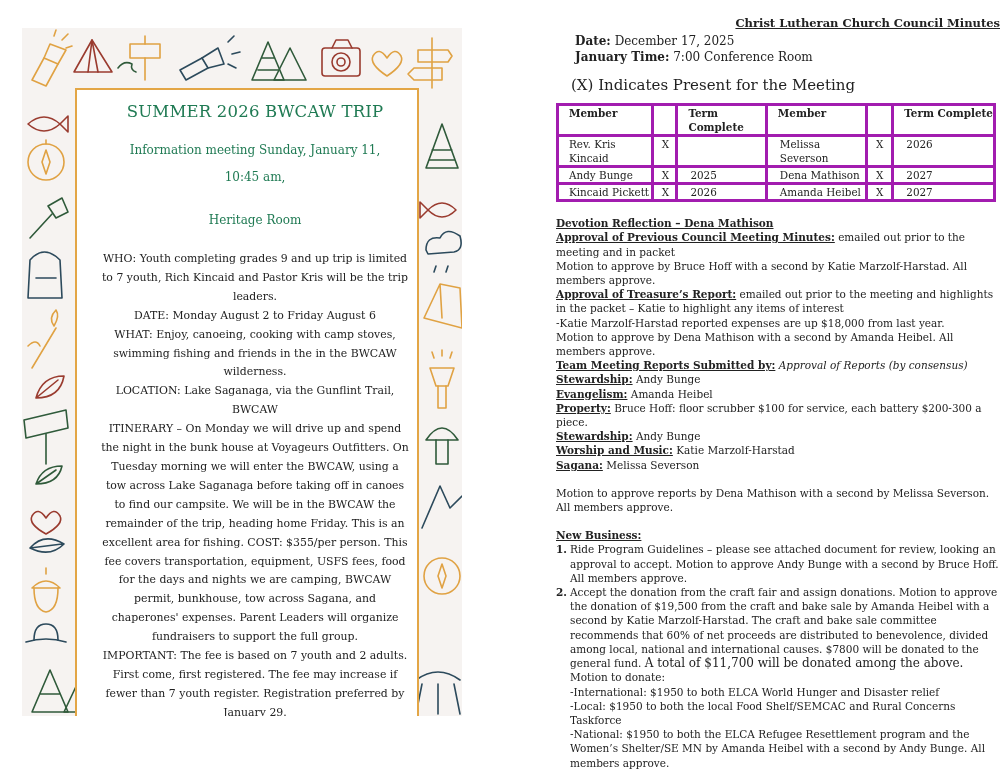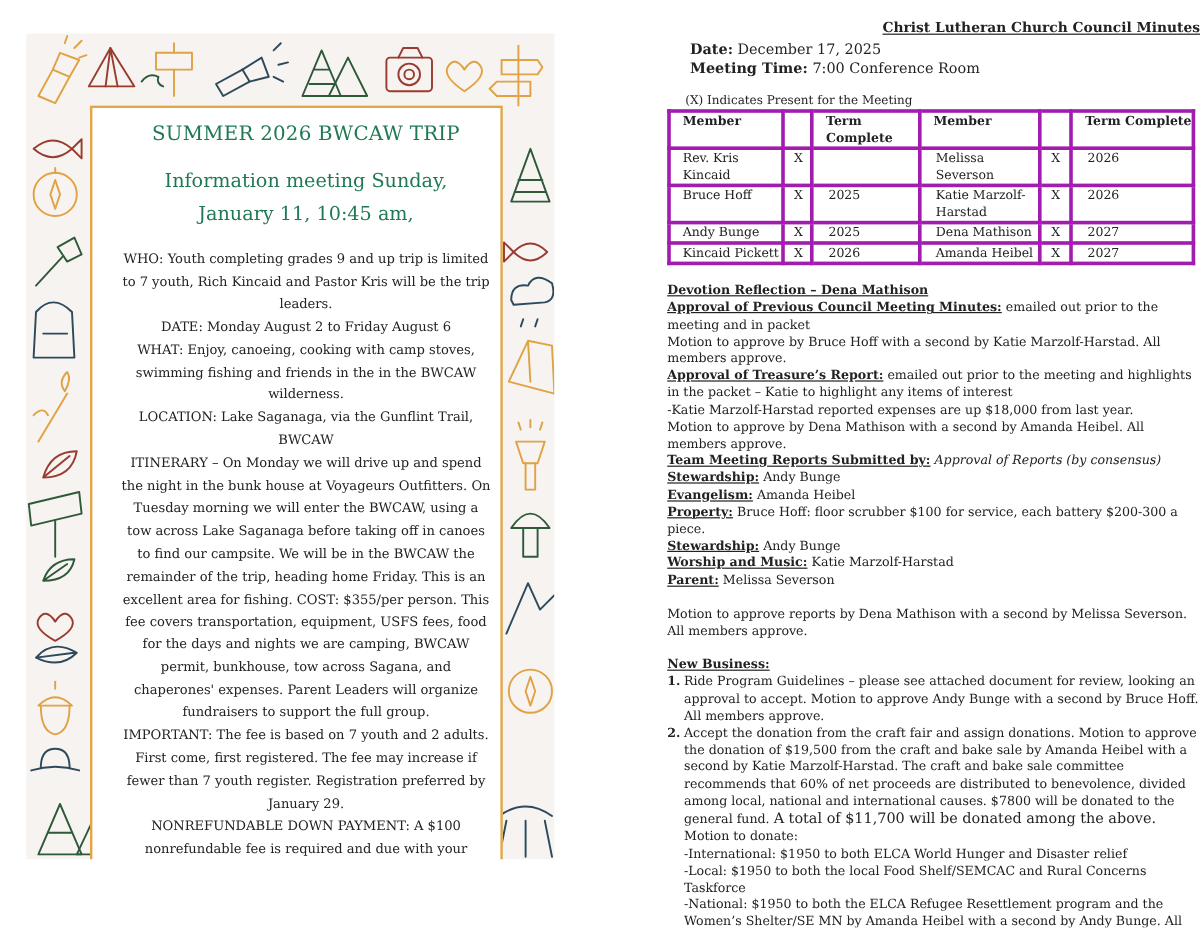--- a/index.html
+++ b/index.html
@@ -3,31 +3,31 @@
 <meta charset="utf-8">
 <style>
   html, body { margin:0; padding:0; background:#ffffff; }
   body { width:1000px; height:773px; position:relative; overflow:hidden; font-family:"DejaVu Serif", serif; color:#222; }
 
   
   #flyer { position:absolute; left:22px; top:28px; width:440px; height:688px; background:#f6f3f1; overflow:hidden; }
   #flyer .doodle { position:absolute; }
   #flyer-box { position:absolute; left:53px; top:60px; width:344px; height:670px; background:#ffffff; border:2px solid #e3a646; box-sizing:border-box; padding:6px 8px 0 24px; text-align:center; }
   .fl-title { color:#1f7a53; font-size:16.5px; font-weight:normal; margin:6px 0 2px 0; letter-spacing:0.2px; }
-  .fl-sub { color:#1f7a53; font-size:16px; line-height:27px; margin:16px; }
+  .fl-sub { color:#1f7a53; font-size:12px; line-height:27px; margin:16px; }
   .fl-body { font-size:10.9px; line-height:18.9px; color:#222; margin:2px 0 0 0; }
   .fl-body p { margin:0; }
   .fl-body b { font-weight:normal; }
 
   
   #minutes { position:absolute; left:556px; top:14px; width:444px; font-size:10.5px; line-height:14.2px; color:#222; }
   .m-title { text-align:right; font-weight:bold; text-decoration:underline; font-size:11.5px; margin:2px 0 3px 0; padding-left:30px; }
   .m-meta { font-size:12px; line-height:16px; margin-left:19px; }
   .m-meta b { font-weight:bold; }
-  .m-legend { margin:14px 0 0 15px; font-size:10px; line-height:12px; }
+  .m-legend { margin:14px 0 12px 15px; font-size:15px; line-height:12px; }
   table.m-table { border-collapse:collapse; margin-left:0; width:440px; font-size:10.4px; line-height:14px; }
   table.m-table th, table.m-table td { border:3px solid #a21caf; padding:0 0 0 10px; text-align:left; vertical-align:top; }
   table.m-table th { font-weight:bold; }
   table.m-table td.x { padding:0 0 0 8px; }
   table.m-table td.yr { padding-left:12px; }
   .m-sec { margin-top:14px; }
   .m-sec p { margin:0; }
   .m-sec b { font-weight:bold;text-decoration:underline; }
   .gap { height:14px; }
   ol.m-list { margin:0; padding-left:0; list-style:none; }
@@ -189,37 +189,38 @@
       <g stroke="#2c4a5c">
           <path d="M394 652 q22 -16 44 0"></path>
           <path d="M400 656 L394 686 M416 656 L416 686 M432 656 L438 686"></path>
         </g>
     </g>
   </svg>
 
   <div id="flyer-box">
     <h1 class="fl-title">SUMMER 2026 BWCAW TRIP</h1>
     <p class="fl-sub">Information meeting Sunday, January 11, 10:45 am,</p>
+    <p class="fl-sub">Heritage Room</p>
     <div class="fl-body">
       <p><b>WHO:</b> <span>Youth completing grades 9 and up trip is limited to 7 youth, Rich Kincaid and Pastor Kris will be the trip leaders.</span></p>
       <p>DATE: Monday August 2 to Friday August 6</p>
       <p>WHAT: Enjoy, canoeing, cooking with camp stoves, swimming fishing and friends in the in the BWCAW wilderness.</p>
       <p>LOCATION: Lake Saganaga, via the Gunflint Trail, BWCAW</p>
       <p>ITINERARY – On Monday we will drive up  and spend the night in the bunk house at Voyageurs Outfitters. On Tuesday morning we will enter the BWCAW, using a tow across Lake Saganaga before taking off in canoes to find our campsite. We will be in the BWCAW the remainder of the trip, heading home Friday. This is an excellent area for fishing.  COST: $355/per person. This fee covers transportation, equipment, USFS fees, food for the days and nights we are camping, BWCAW permit, bunkhouse, tow across Sagana, and chaperones' expenses.  Parent Leaders will organize fundraisers to support the full group.</p>
       <p>IMPORTANT: The fee is based on 7 youth and 2 adults. First come, first registered. The fee may increase if fewer than 7 youth register. Registration preferred by January 29.</p>
       <p>NONREFUNDABLE DOWN PAYMENT: A $100 nonrefundable fee is required and due with your registration. Registration is not complete until this is paid.  The remaining fee will be offset by fundraisers. Participants are expected to participate in fundraisers.</p>
 
     </div>
   </div>
 </div>
 
 <div id="minutes">
   <div class="m-title">Christ Lutheran Church Council Minutes</div>
   <div class="m-meta"><b>Date:</b> <span>December 17, 2025</span></div>
-  <div class="m-meta"><b>Meeting Time:</b> <span>7:00 Conference Room</span></div>
+  <div class="m-meta"><b>January Time:</b> <span>7:00 Conference Room</span></div>
   <div class="m-legend">(X) Indicates Present for the Meeting</div>
 
   <table class="m-table">
     <colgroup>
         <col style="width:102px">
         <col style="width:26px">
         <col style="width:94px">
         <col style="width:108px">
         <col style="width:28px">
         <col style="width:82px">
@@ -233,28 +234,20 @@
         <th></th>
         <th style="white-space:nowrap">Term Complete</th>
       </tr>
     </thead>
     <tbody>
       <tr>
         <td>Rev. Kris Kincaid</td>
         <td class="x">X</td>
         <td class="yr"></td>
         <td class="yr">Melissa Severson</td>
-        <td class="x">X</td>
-        <td class="yr">2026</td>
-      </tr>
-      <tr>
-        <td>Bruce Hoff</td>
-        <td class="x">X</td>
-        <td class="yr">2025</td>
-        <td class="yr">Katie Marzolf-Harstad</td>
         <td class="x">X</td>
         <td class="yr">2026</td>
       </tr>
       <tr>
         <td>Andy Bunge</td>
         <td class="x">X</td>
         <td class="yr">2025</td>
         <td class="yr">Dena Mathison</td>
         <td class="x">X</td>
         <td class="yr">2027</td>
@@ -276,21 +269,21 @@
     <p>Motion to approve by Bruce Hoff with a second by Katie Marzolf-Harstad.  All members approve.</p>
     <p><b>Approval of Treasure’s Report:</b><span> emailed out prior to the meeting and highlights in the packet – Katie to highlight any items of interest</span></p>
     <p>-Katie Marzolf-Harstad reported expenses are up $18,000 from last year.</p>
     <p>Motion to approve by Dena Mathison with a second by Amanda Heibel.  All members approve.</p>
     <p><b>Team Meeting Reports Submitted by:</b> <i>Approval of Reports (by consensus)</i></p>
     <p><b>Stewardship:</b> <span>Andy Bunge</span></p>
     <p><b>Evangelism:</b> <span>Amanda Heibel</span></p>
     <p><b>Property:</b> <span> Bruce Hoff:  floor scrubber $100 for service, each battery $200-300 a piece.</span></p>
     <p><b>Stewardship:</b> <span>Andy Bunge</span></p>
     <p><b>Worship and Music:</b> <span>Katie Marzolf-Harstad</span></p>
-    <p><b>Parent:</b> <span>Melissa Severson</span></p>
+    <p><b>Sagana:</b> <span>Melissa Severson</span></p>
     <div class="gap"></div>
     <p>Motion to approve reports by Dena Mathison with a second by Melissa Severson.  All members approve.</p>
     <div class="gap"></div>
     <p><b>New Business:</b></p>
     <ol class="m-list">
       <li><span class="num">1.</span><span>Ride Program Guidelines – please see attached document for review, looking an approval to accept. Motion to approve Andy Bunge with a second by Bruce Hoff.  All members approve.</span></li>
       <li><span class="num">2.</span><span>Accept the donation from the craft fair and assign donations. Motion to approve the donation of $19,500 from the craft and bake sale by Amanda Heibel with a second by Katie Marzolf-Harstad. The craft and bake sale committee recommends that 60% of net proceeds are distributed to benevolence, divided among local, national and international causes. $7800 will be donated to the general fund.</span> <span class="big">A total of $11,700 will be donated among the above.</span></li>
     </ol>
     <div class="indent">
       <p>Motion to donate:</p>

